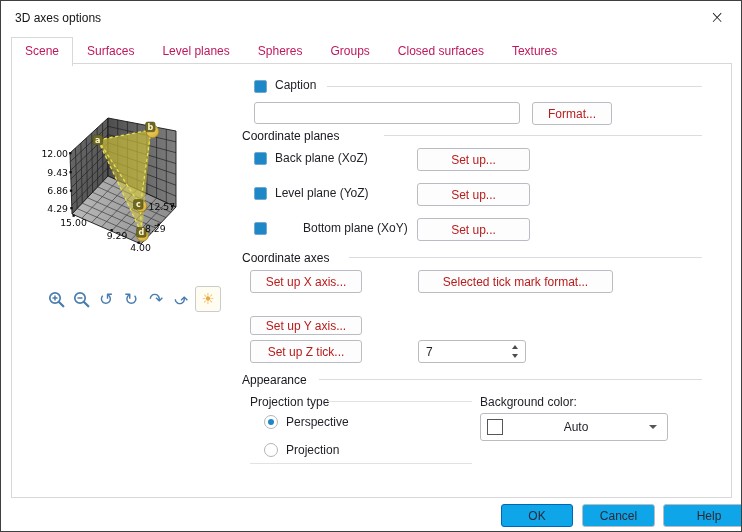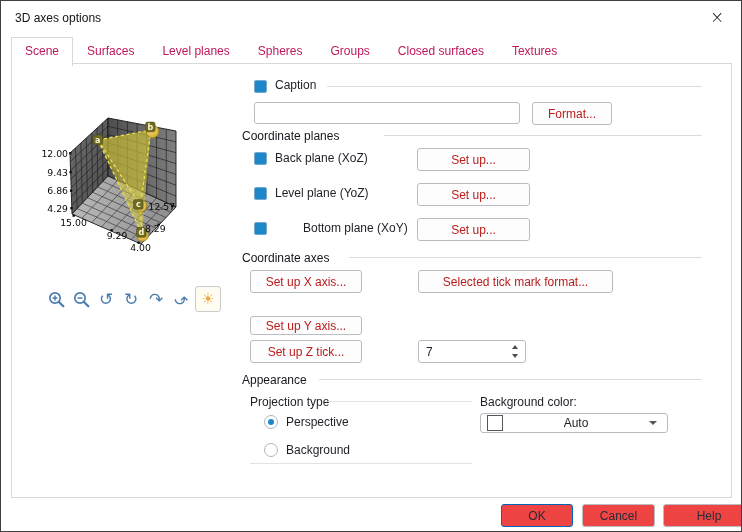--- a/index.html
+++ b/index.html
@@ -49,21 +49,21 @@
   .dd-caret { width:0; height:0; border-left:4px solid transparent; border-right:4px solid transparent; border-top:4.5px solid #555; margin-right:10px; }
 
   
   .ptools { position:absolute; left:26px; top:220px; width:190px; height:30px; display:flex; align-items:center; justify-content:center; gap:3px; }
   .tool { width:22px; height:26px; display:flex; align-items:center; justify-content:center; color:#4a7dae;
           font-size:17px; cursor:pointer; font-family:"DejaVu Sans",sans-serif; border:1px solid transparent; }
   .tool.flip { transform:scaleY(-1); }
   .tool.on { width:26px; border:1px solid #cbcbcb; border-radius:3px; background:#fffdf2; color:#eda73c; font-size:15px; }
 
   
-  .footer-btn { position:absolute; top:503px; height:23px; background:#ef4444; border:1px solid #b9bdc3; border-radius:3px;
+  .footer-btn { position:absolute; top:503px; height:23px; background:#0ea5e9; border:1px solid #b9bdc3; border-radius:3px;
                 font-size:12px; color:#2b2b36; cursor:pointer; font-family:inherit; }
   .footer-btn.default { border-color:#0067b8; }
 
   svg text { font-family:"DejaVu Sans",sans-serif; }
 </style>
 </head>
 <body>
 
 <div class="dialog">
 
@@ -267,25 +267,25 @@
 
     <span class="lbl sect" style="left:230px; top:309px;">Appearance</span>
     <div class="hline" style="left:307px; top:315px; width:383px;"></div>
 
     <span class="lbl" style="left:238px; top:331px;">Projection type</span>
     <div class="hline" style="left:316px; top:337px; width:144px; background:#e2e2e2;"></div>
 
     <span class="radio on" style="left:252px; top:351px;"></span>
     <span class="lbl" style="left:274px; top:351px;">Perspective</span>
     <span class="radio" style="left:252px; top:379px;"></span>
-    <span class="lbl" style="left:274px; top:379px;">Background</span>
+    <span class="lbl" style="left:274px; top:379px;">Projection</span>
     <div class="hline" style="left:238px; top:399px; width:222px; background:#e2e2e2;"></div>
 
     <span class="lbl" style="left:468px; top:331px;">Background color:</span>
-    <div class="dropdown" style="left:468px; top:349px; width:188px; height:20px;">
+    <div class="dropdown" style="left:468px; top:349px; width:188px; height:28px;">
       <span class="swatch"></span>
       <span class="dd-label">Auto</span>
       <span class="dd-caret"></span>
     </div>
 
   </div>
 
   <button class="footer-btn default" style="left:500px; width:72px;">OK</button>
   <button class="footer-btn" style="left:581px; width:73px;">Cancel</button>
   <button class="footer-btn" style="left:662px; width:92px;">Help</button>

